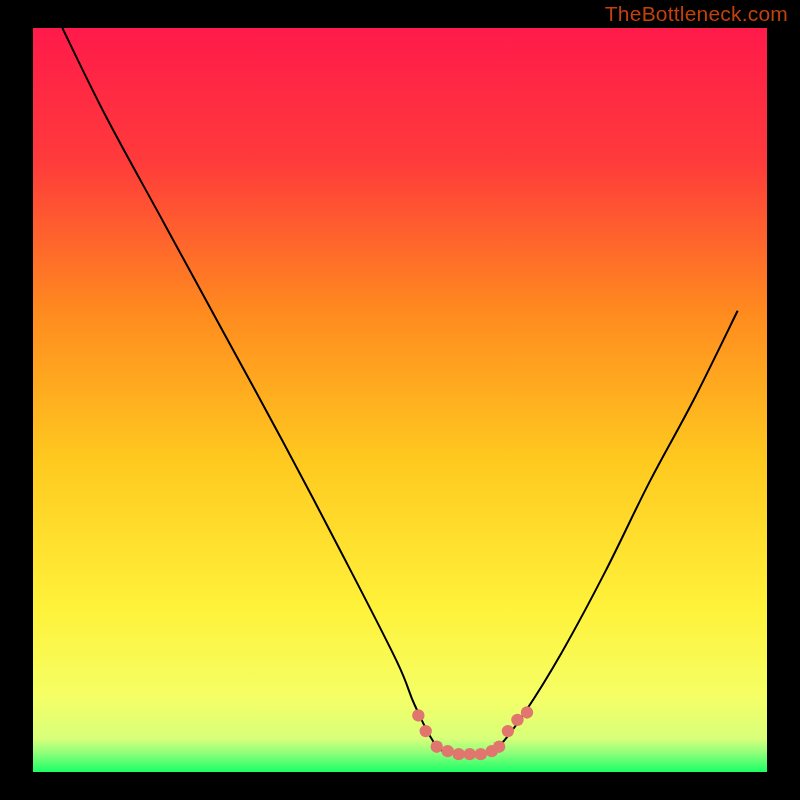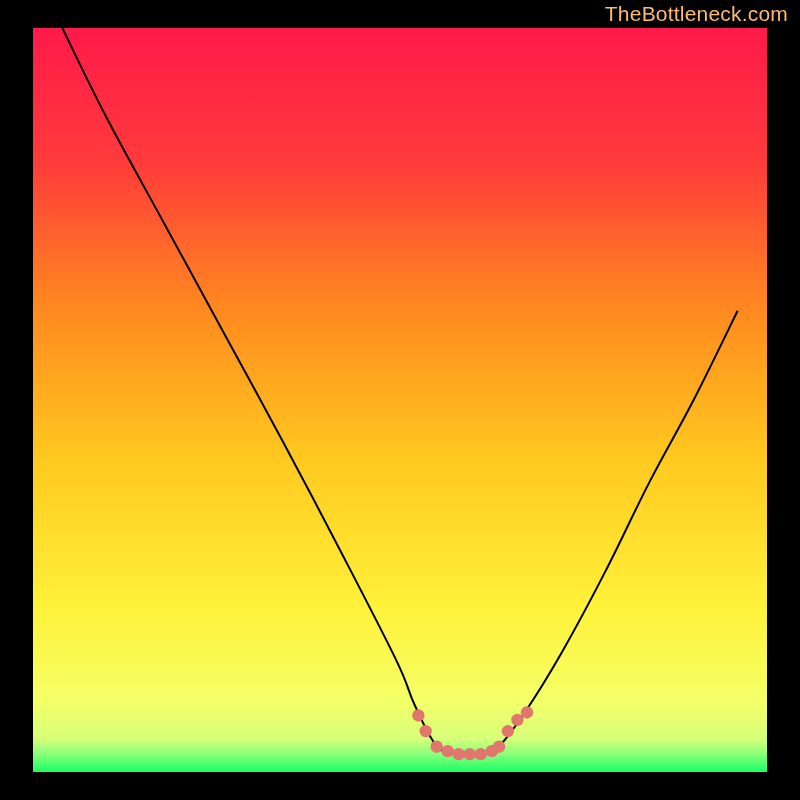--- a/index.html
+++ b/index.html
@@ -14,21 +14,21 @@
     width: 800px;
     height: 800px;
   }
   svg {
     display: block;
   }
   .watermark {
     position: absolute;
     top: 2px;
     right: 12px;
-    color: #fdba74;
+    color: #c2410c;
     font-family: Arial, Helvetica, sans-serif;
     font-size: 21px;
     font-weight: 500;
     letter-spacing: 0.2px;
   }
 </style>
 </head>
 <body>
 
 <div class="chart-container">

